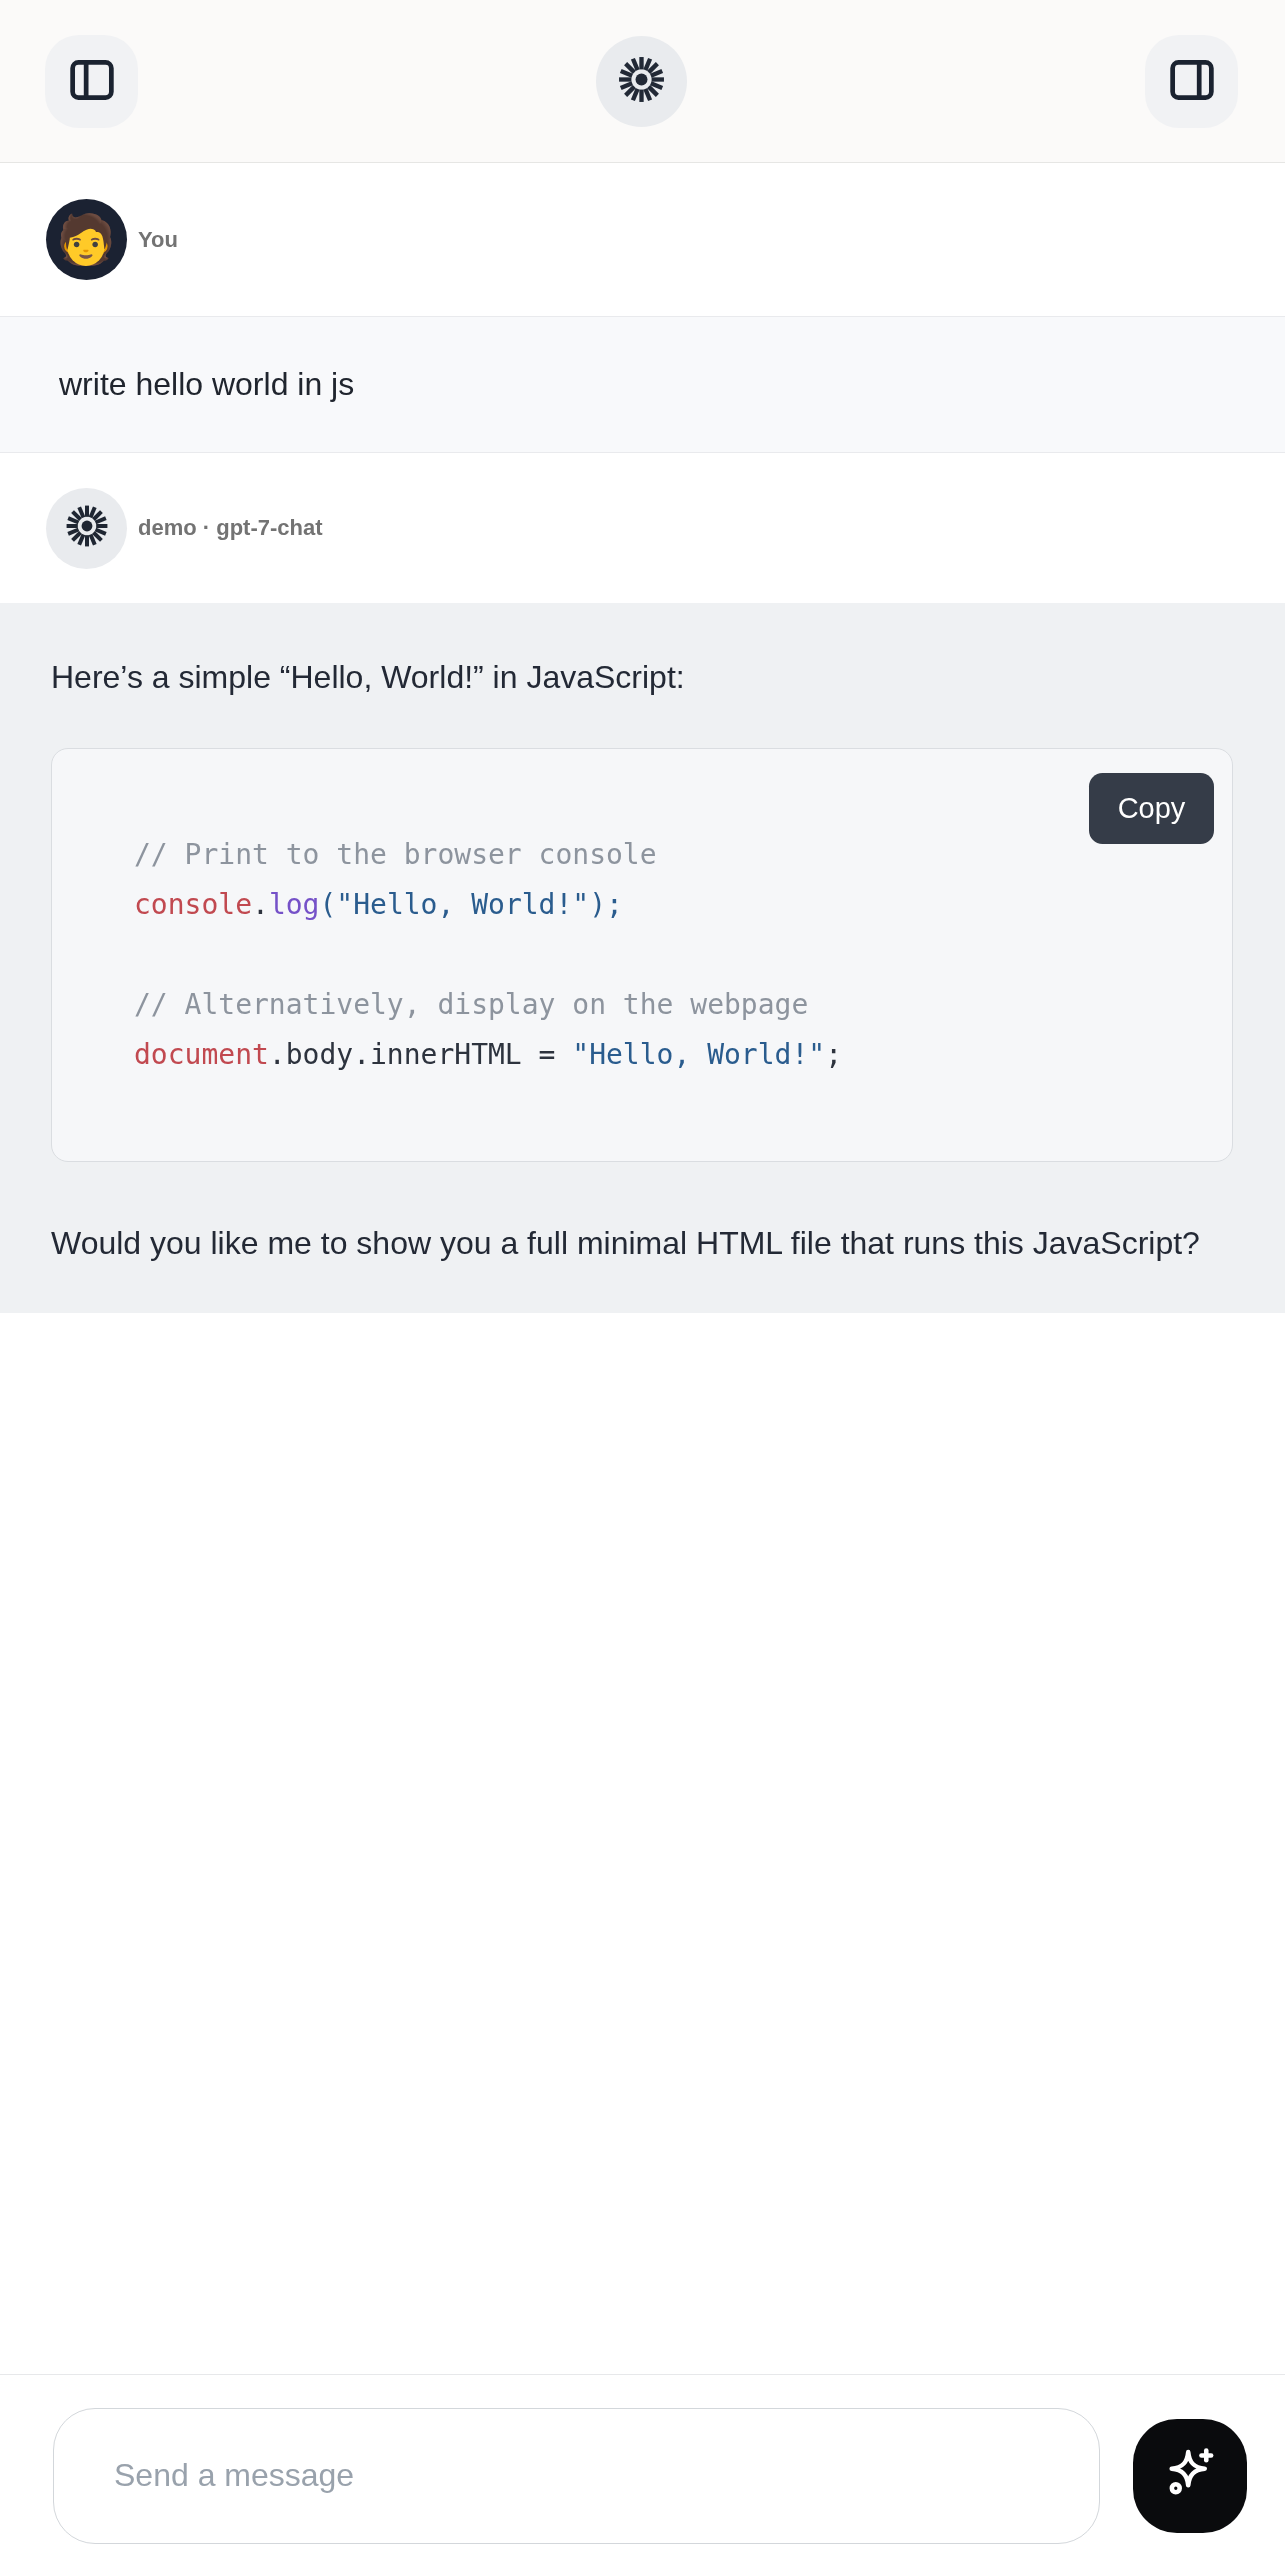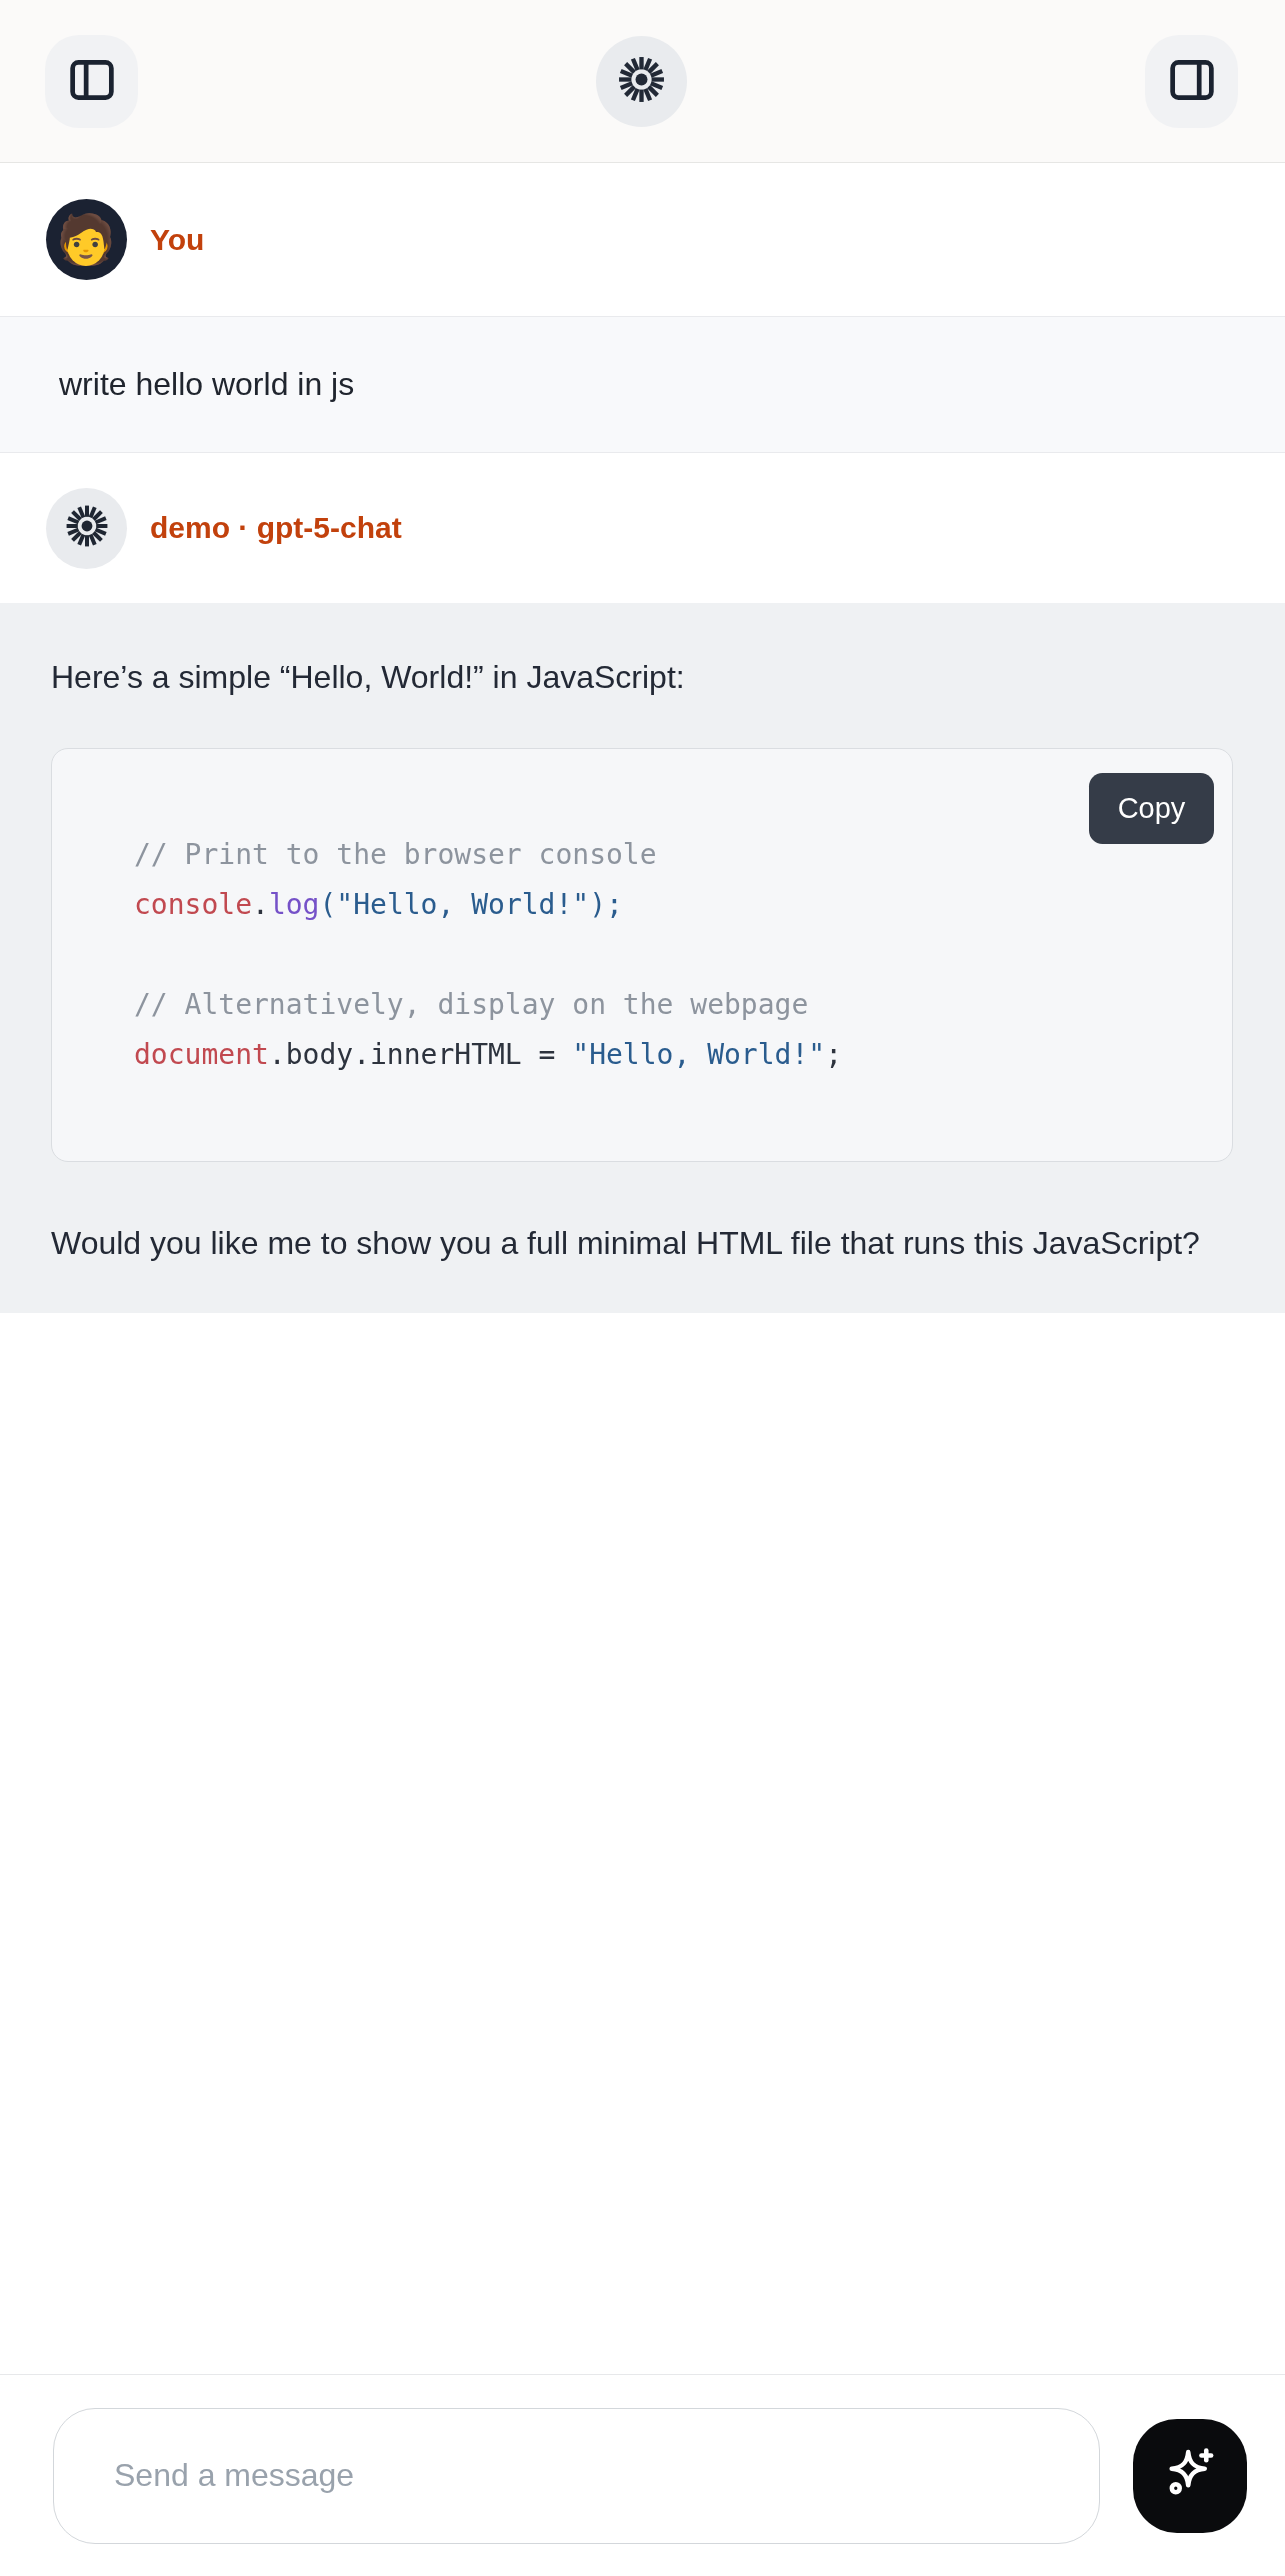--- a/index.html
+++ b/index.html
@@ -54,24 +54,24 @@
     width: 81px; height: 81px;
     border-radius: 50%;
     display: flex;
     align-items: center;
     justify-content: center;
     flex: none;
   }
   .avatar.user { background: #1b2232; font-size: 48px; line-height: 1; }
   .avatar.bot  { background: #e9ebee; }
   .author-name {
-    margin-left: 23px;
-    font-size: 30px;
+    margin-left: 11px;
+    font-size: 22px;
     font-weight: 700;
-    color: #c2410c;
+    color: #737373;
   }
 
   .user-bubble {
     height: 137px;
     background: #f8f9fb;
     border-top: 1px solid #e9eaed;
     border-bottom: 1px solid #e9eaed;
     display: flex;
     align-items: center;
     padding-left: 59px;
@@ -250,21 +250,21 @@
               <line x1="12" y1="2.2" x2="12" y2="7.6" transform="rotate(247.5 12 12)"></line>
               <line x1="12" y1="2.2" x2="12" y2="7.6" transform="rotate(270 12 12)"></line>
               <line x1="12" y1="2.2" x2="12" y2="7.6" transform="rotate(292.5 12 12)"></line>
               <line x1="12" y1="2.2" x2="12" y2="7.6" transform="rotate(315 12 12)"></line>
               <line x1="12" y1="2.2" x2="12" y2="7.6" transform="rotate(337.5 12 12)"></line>
             </g>
             <circle cx="12" cy="12" r="2.6" fill="#1f2632" stroke="none"></circle>
           </svg>
         </span>
       </div>
-      <div class="author-name">demo · gpt-5-chat</div>
+      <div class="author-name">demo · gpt-7-chat</div>
     </div>
 
     <div class="assistant-body">
       <p><span>Here’s a simple </span><strong>“Hello, World!”</strong><span> in JavaScript:</span></p>
 
       <div class="codeblock">
         <button class="copy-btn">Copy</button>
         <div class="code"><div class="code-line"><span class="tok-comment">// Print to the browser console</span></div><div class="code-line"><span class="tok-red">console</span><span class="tok-plain">.</span><span class="tok-purple">log</span><span class="tok-blue">(</span><span class="tok-blue">"Hello, World!"</span><span class="tok-blue">);</span></div><div class="code-line">&nbsp;</div><div class="code-line"><span class="tok-comment">// Alternatively, display on the webpage</span></div><div class="code-line"><span class="tok-red">document</span><span class="tok-plain">.body.innerHTML = </span><span class="tok-blue">"Hello, World!"</span><span class="tok-plain">;</span></div></div>
       </div>
 

